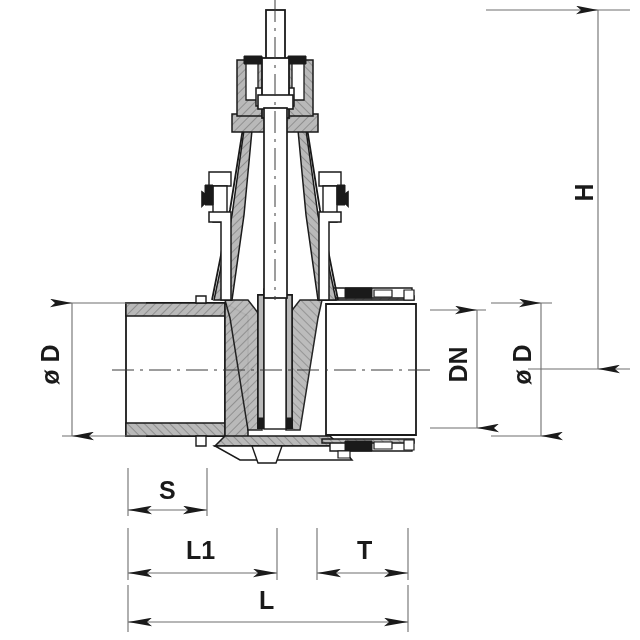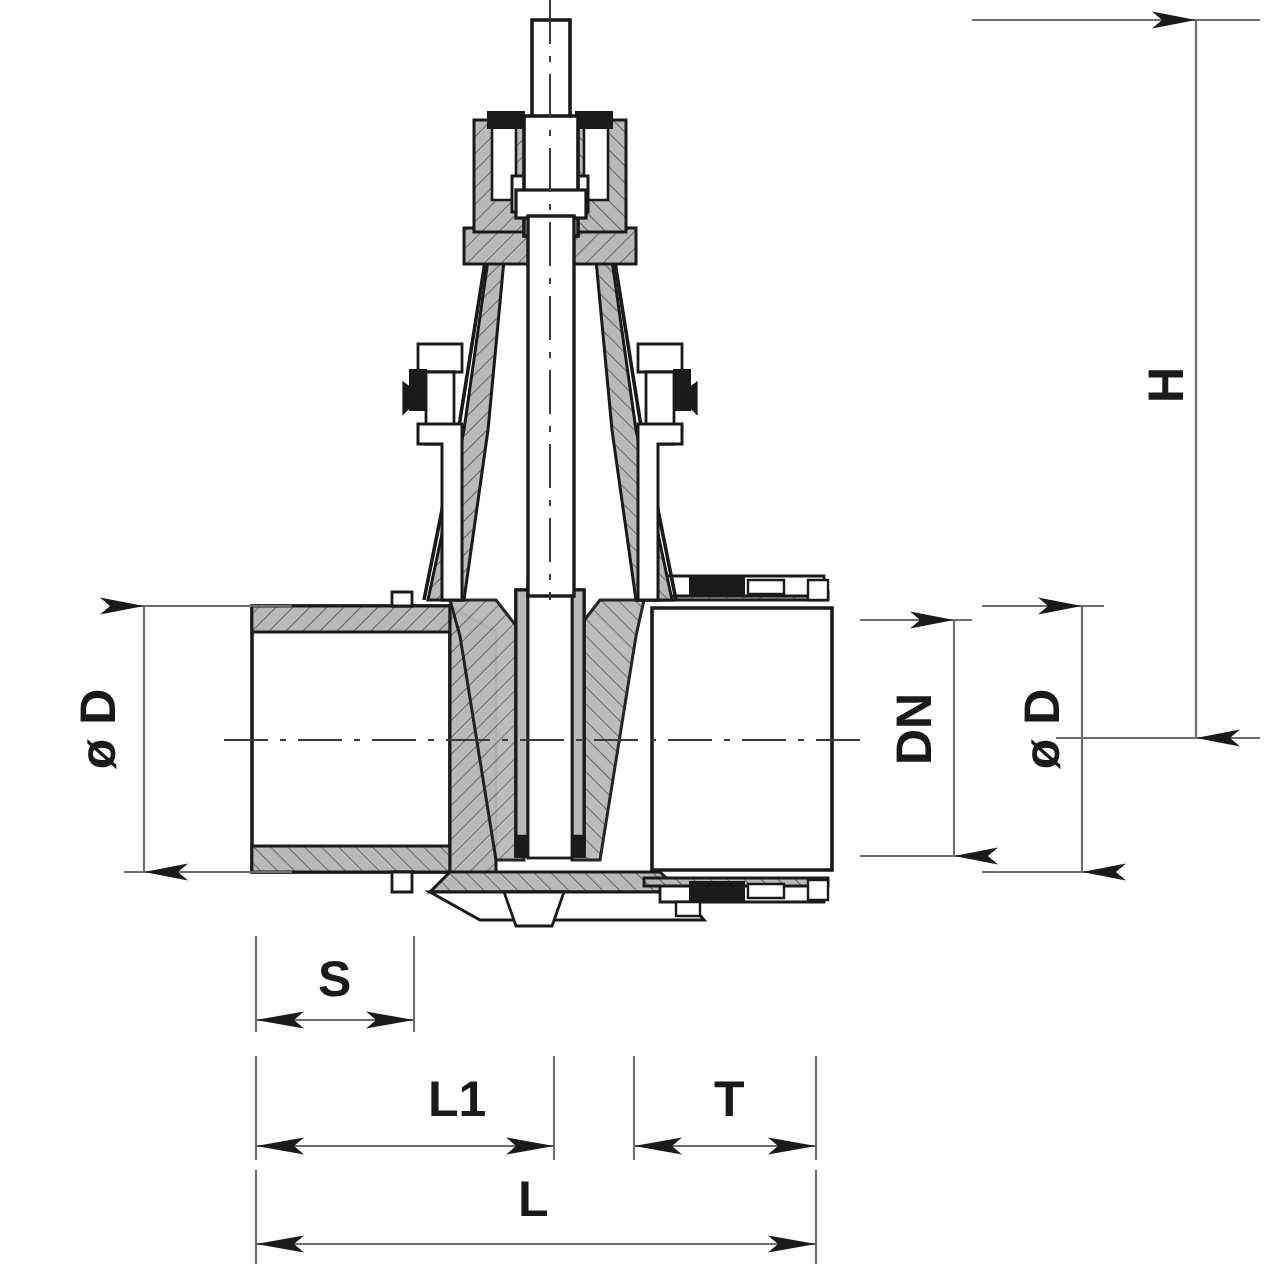--- a/index.html
+++ b/index.html
@@ -206,19 +206,19 @@
   <div class="dimlabel rot" style="left:575px;top:180px;font-size:25px;">H</div>
 
   <div class="dimlabel rot" style="left:30px;top:352px;font-size:25px;">ø D</div>
 
   <div class="dimlabel rot" style="left:440px;top:352px;font-size:25px;">DN</div>
 
   <div class="dimlabel rot" style="left:502px;top:352px;font-size:25px;">ø D</div>
 
   <div class="dimlabel" style="left:159px;top:478px;font-size:25px;">S</div>
 
-  <div class="dimlabel" style="left:186px;top:538px;font-size:25px;margin-left:28px;">L1</div>
+  <div class="dimlabel" style="left:186px;top:538px;font-size:25px;">L1</div>
 
   <div class="dimlabel" style="left:357px;top:538px;font-size:25px;">T</div>
 
   <div class="dimlabel" style="left:259px;top:588px;font-size:25px;">L</div>
 
 </div>
 
 </body></html>

